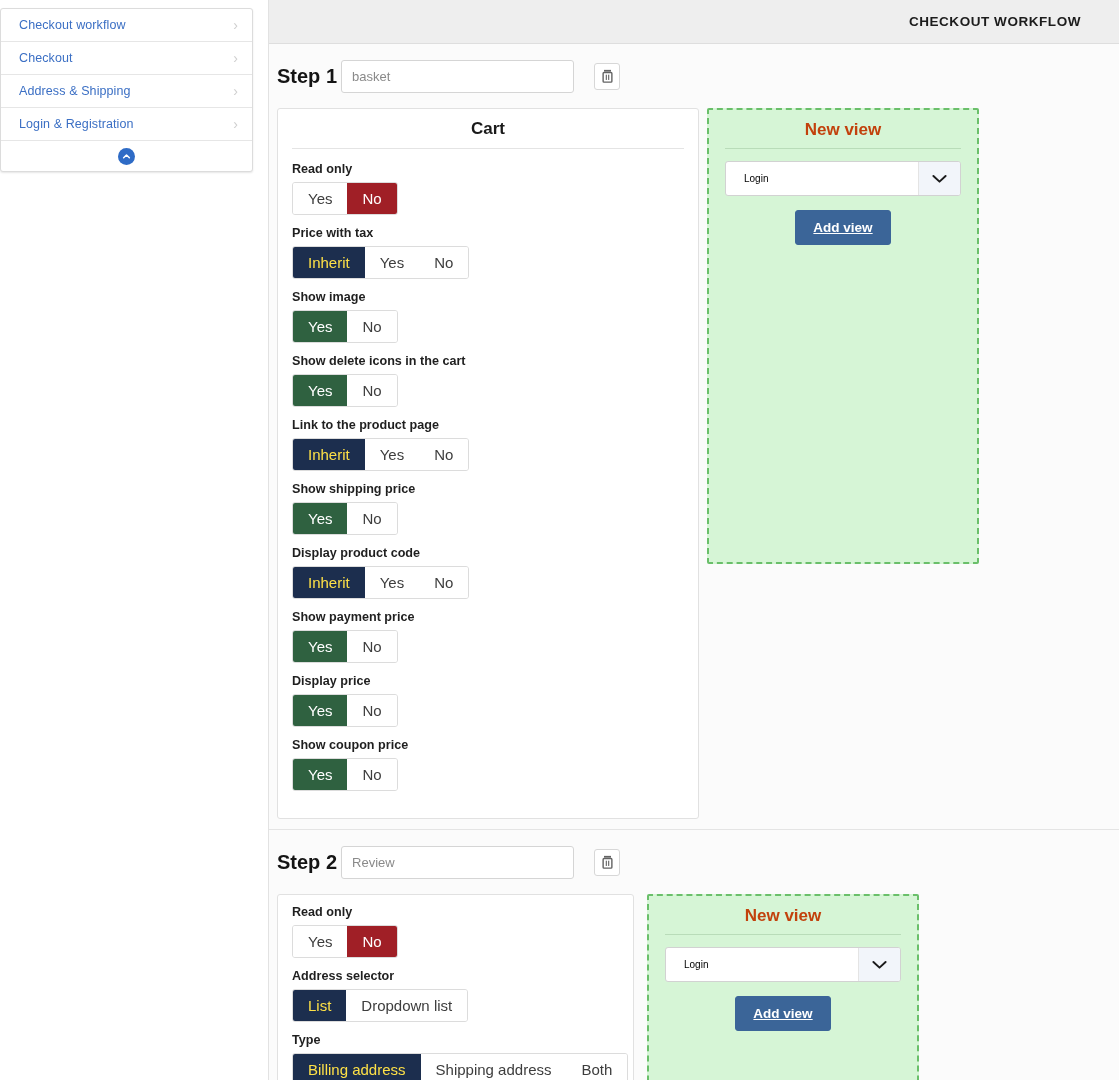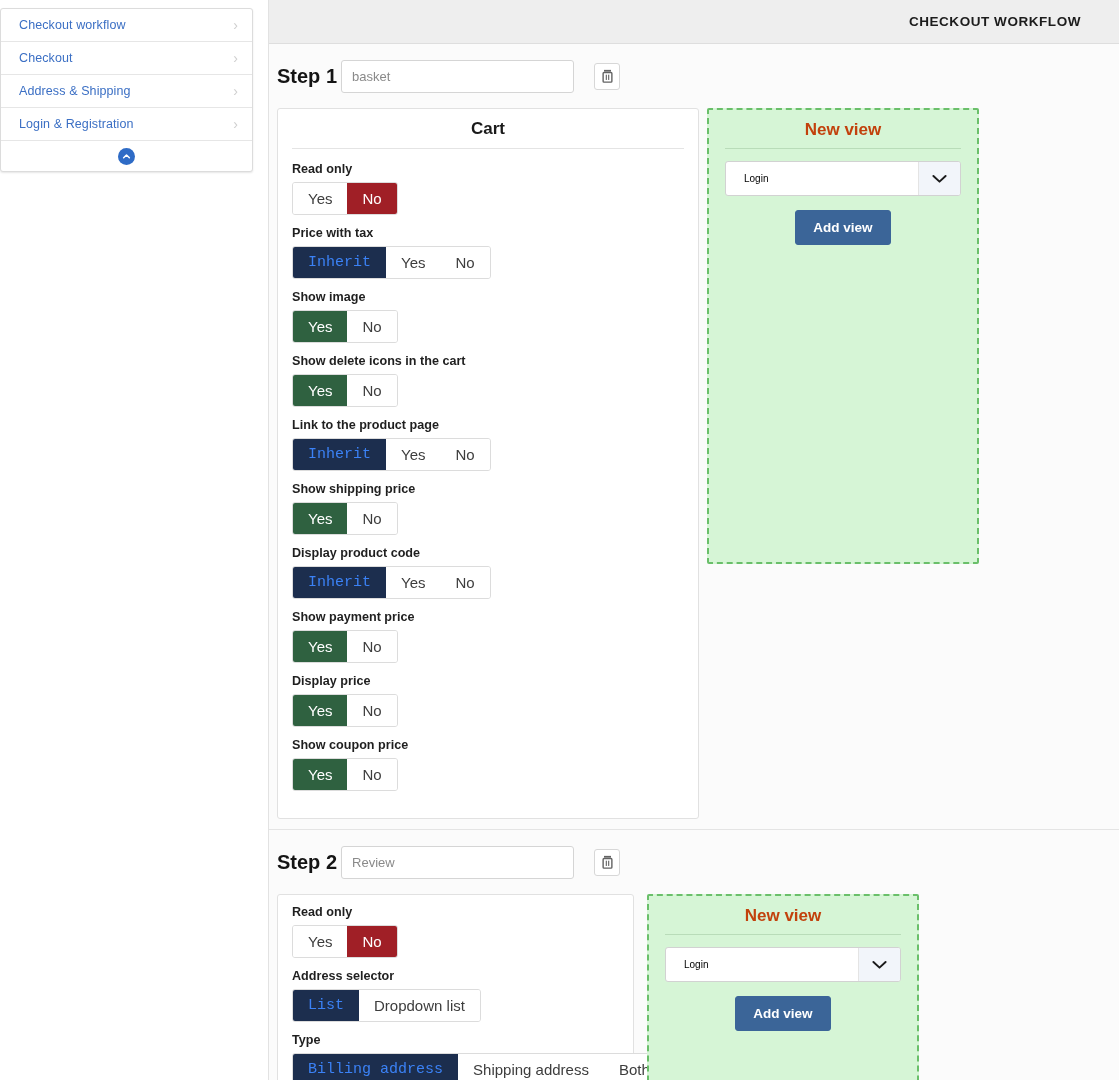--- a/index.html
+++ b/index.html
@@ -127,21 +127,21 @@
     padding: 7px 15px;
     line-height: 17px;
     background: #fff;
     cursor: pointer;
     white-space: nowrap;
     border: none;
     font-family: "Liberation Sans", sans-serif;
   }
   .seg-opt.on-green { background:#2f6140; color:#fff; }
   .seg-opt.on-red   { background:#a01f26; color:#fff; }
-  .seg-opt.on-navy  { background:#1c2e4e; color:#3b82f6;font-family:Liberation Mono, monospace; }
+  .seg-opt.on-navy  { background:#1c2e4e; color:#fde047; }
 
   
   .newview {
     background: #d6f5d6;
     border: 2px dashed #6abf6a;
     border-radius: 2px;
     padding: 10px 16px 0 16px;
   }
   .newview-title {
     text-align: center;
@@ -168,20 +168,21 @@
     border-left: 1px solid #e4e4e4;
     display: flex; align-items: center; justify-content: center;
   }
   .addview-btn {
     display: block; margin: 14px auto 0 auto;
     background: #3b6598; border: 1px solid #3b6598; border-radius: 3px;
     color: #fff; font-size: 13.5px; font-weight: bold;
     padding: 9px 17px;
     cursor: pointer;
     font-family: "Liberation Sans", sans-serif;
+    text-decoration: underline;
   }
 </style>
 </head>
 <body>
 
 <div id="page">
 
   <div class="sidebar">
     <div id="side-items">
         <div class="side-item">

